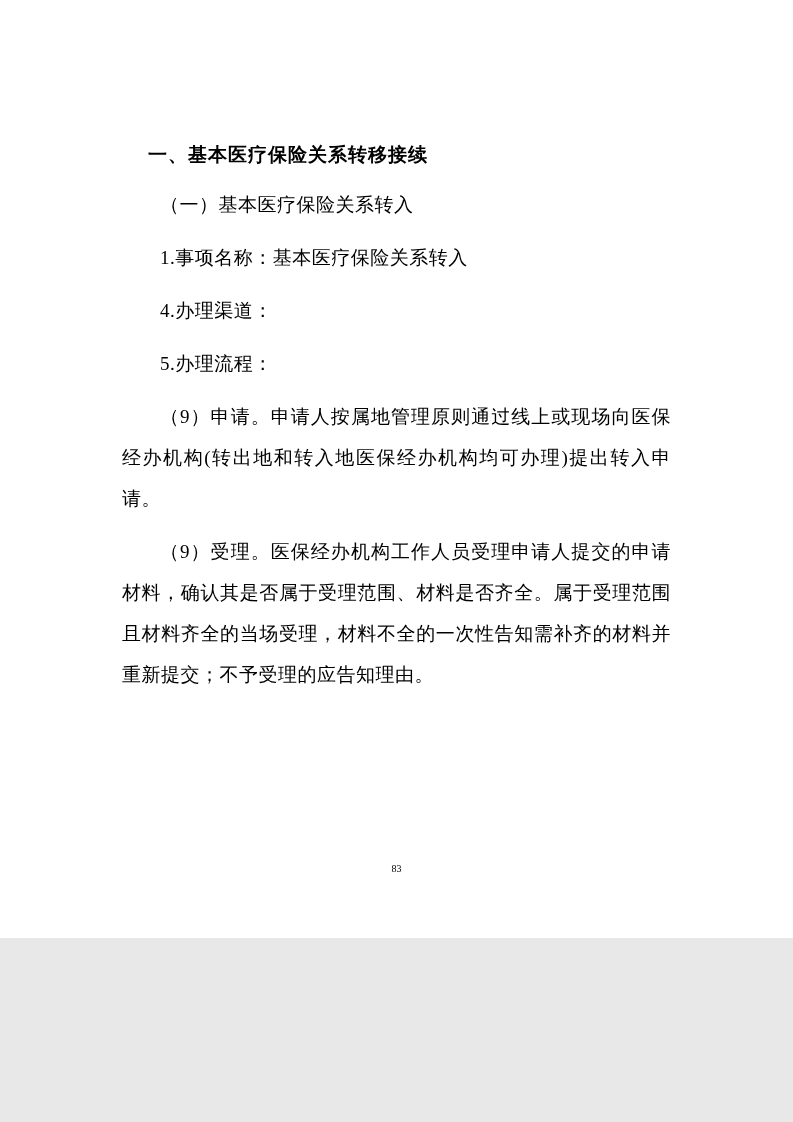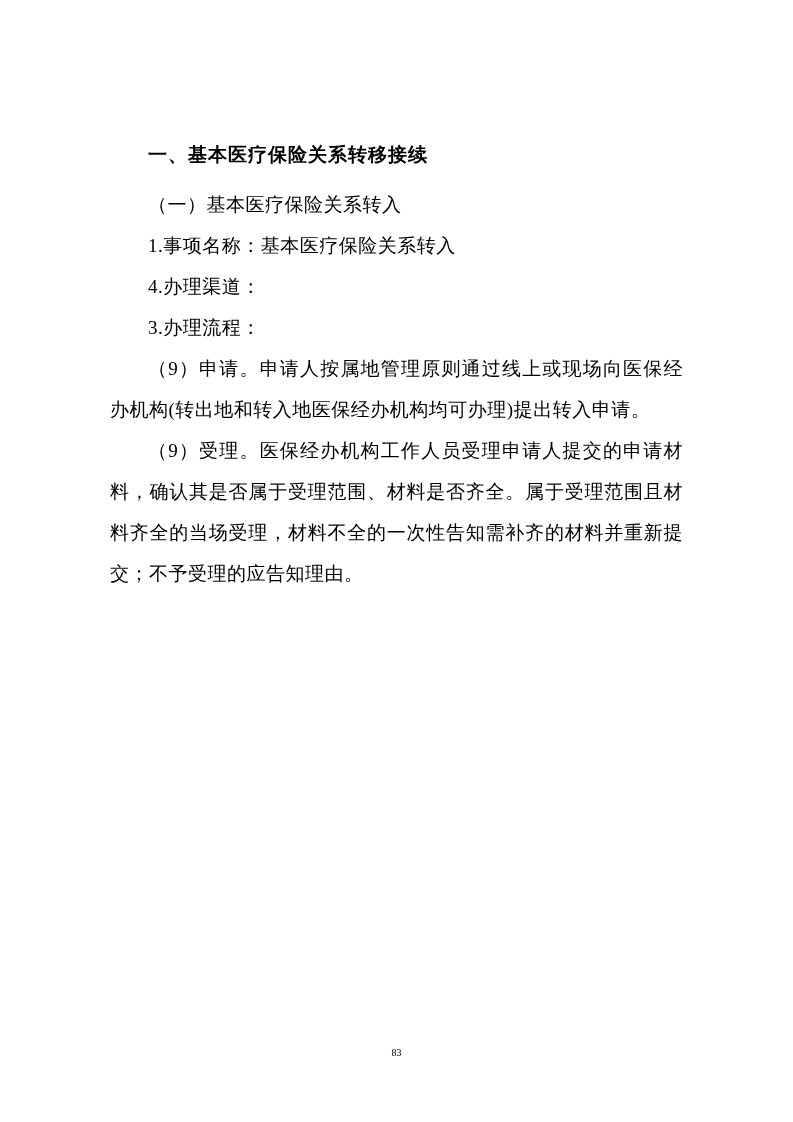--- a/index.html
+++ b/index.html
@@ -3,21 +3,21 @@
 <meta charset="utf-8">
 <style>
   html, body {
     margin: 0;
     padding: 0;
     background: #e8e8e8;
   }
   .page {
     position: relative;
     width: 793px;
-    height: 1122px;
+    height: 938px;
     margin: 0 auto;
     background: #ffffff;
     box-sizing: border-box;
     overflow: hidden;
     font-family: "Liberation Serif", "DejaVu Serif", serif;
     color: #000000;
   }
   .content {
     position: absolute;
     top: 140px;
@@ -31,21 +31,21 @@
     line-height: 30px;
     text-indent: 2em;
     margin: 0 0 14px 0;
     letter-spacing: 1px;
   }
   .para {
     font-size: 19px;
     line-height: 41px;
     text-align: justify;
     text-indent: 2em;
-    margin: 0;
+    margin: 12px;
     letter-spacing: 0.5px;
   }
   .page-number {
     position: absolute;
     bottom: 64px;
     left: 0;
     right: 0;
     text-align: center;
     font-size: 10px;
     font-family: "Liberation Serif", "DejaVu Serif", serif;
@@ -53,18 +53,18 @@
 </style>
 </head>
 <body>
 
 <div class="page">
   <div class="content">
     <h1 class="doc-title">一、基本医疗保险关系转移接续</h1>
     <p class="para">（一）基本医疗保险关系转入</p>
     <p class="para">1.事项名称：基本医疗保险关系转入</p>
     <p class="para">4.办理渠道：</p>
-    <p class="para">3.办理流程：</p>
+    <p class="para">5.办理流程：</p>
     <p class="para">（9）申请。申请人按属地管理原则通过线上或现场向医保经办机构(转出地和转入地医保经办机构均可办理)提出转入申请。</p>
     <p class="para">（9）受理。医保经办机构工作人员受理申请人提交的申请材料，确认其是否属于受理范围、材料是否齐全。属于受理范围且材料齐全的当场受理，材料不全的一次性告知需补齐的材料并重新提交；不予受理的应告知理由。</p>
   </div>
   <div class="page-number">83</div>
 </div>
 
 </body></html>

